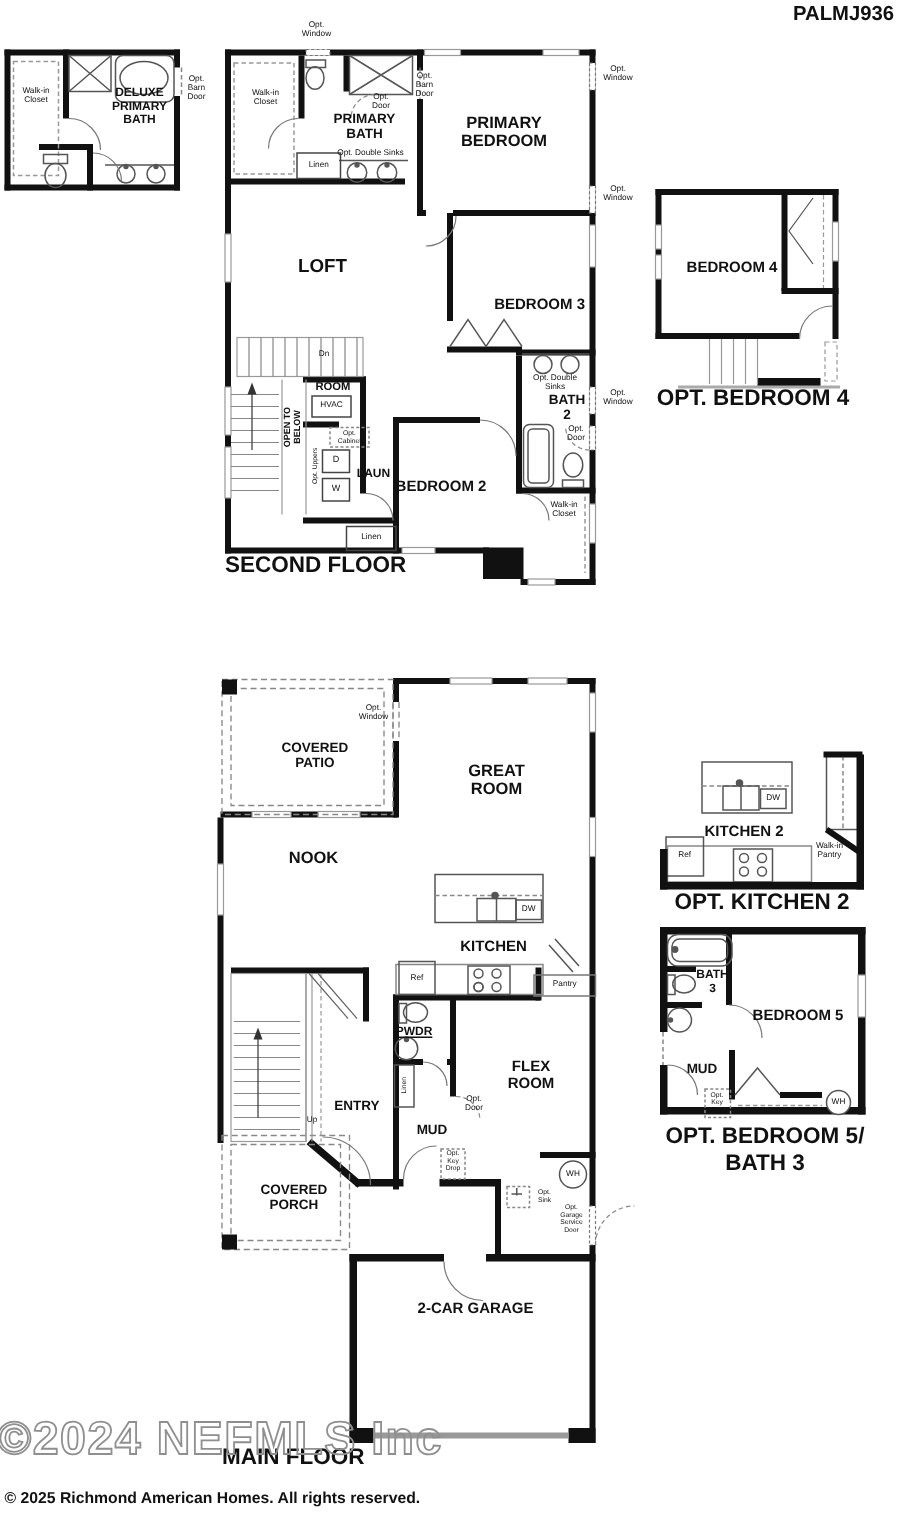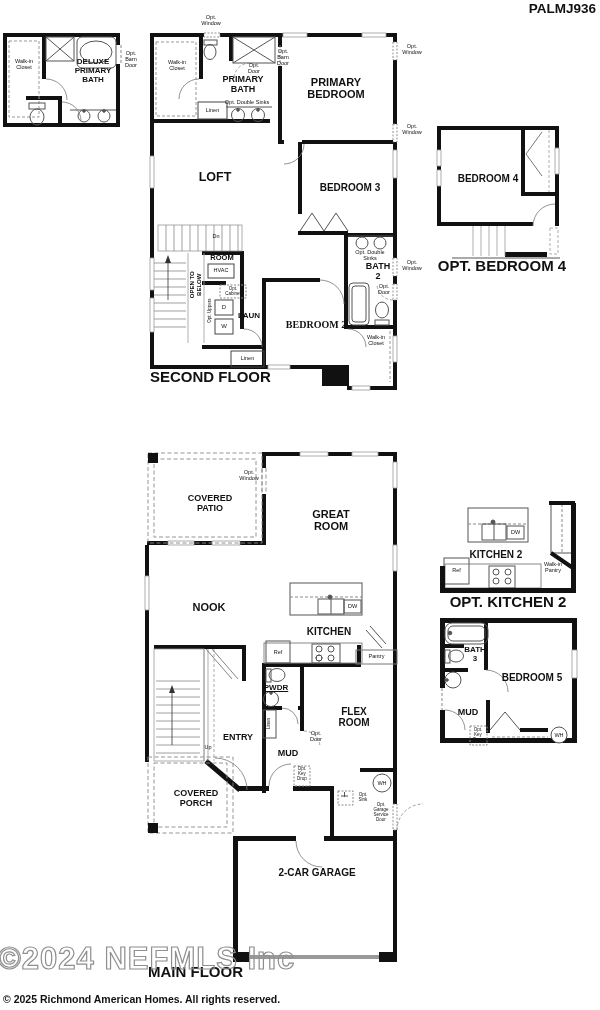--- a/index.html
+++ b/index.html
@@ -333,32 +333,32 @@
 <div class="lbl fs5" style="left:271px;top:48px;width:24px;">Opt.
 Barn
 Door</div>
 <div class="lbl fs5 nw" style="left:221px;top:99px;width:52px;">Opt. Double Sinks</div>
 <div class="lbl fs5" style="left:198px;top:107px;width:29px;">Linen</div>
 <div class="lbl fs11 b" style="left:296px;top:76px;width:80px;">PRIMARY
 BEDROOM</div>
 <div class="lbl fs5" style="left:399px;top:43px;width:26px;">Opt.
 Window</div>
 <div class="lbl fs12 b" style="left:190px;top:170px;width:50px;">LOFT</div>
-<div class="lbl fs10 b nw" style="left:310px;top:182px;width:80px;">BEDROOM 3</div>
+<div class="lbl fs10 b nw" style="left:310px;top:198px;width:80px;text-align:right;">BEDROOM 3</div>
 <div class="lbl fs5" style="left:399px;top:123px;width:26px;">Opt.
 Window</div>
 <div class="lbl fs5" style="left:349px;top:249px;width:42px;">Opt. Double
 Sinks</div>
 <div class="lbl fs9 b" style="left:361px;top:261px;width:34px;">BATH
 2</div>
 <div class="lbl fs5" style="left:399px;top:259px;width:26px;">Opt.
 Window</div>
 <div class="lbl fs5" style="left:372px;top:283px;width:24px;">Opt.
 Door</div>
-<div class="lbl fs10 b nw" style="left:276px;top:319px;width:80px;font-family:Liberation Serif, serif;">BEDROOM 2</div>
+<div class="lbl fs10 b nw" style="left:254px;top:319px;width:80px;">BEDROOM 2</div>
 <div class="lbl fs5" style="left:356px;top:334px;width:40px;">Walk-in
 Closet</div>
 <div class="lbl fs7 b" style="left:204px;top:254px;width:36px;">ROOM</div>
 <div class="lbl fs5" style="left:209px;top:267px;width:24px;">HVAC</div>
 <div class="lbl fs4" style="left:220px;top:286px;width:26px;">Opt.
 Cabinet</div>
 <div class="lbl fs4 rot nw" style="left:184px;top:308px;width:52px;">Opt. Uppers</div>
 <div class="lbl fs6" style="left:215px;top:304px;width:18px;">D</div>
 <div class="lbl fs6" style="left:215px;top:323px;width:18px;">W</div>
 <div class="lbl fs8 b" style="left:233px;top:312px;width:32px;">LAUN</div>
@@ -370,21 +370,21 @@
 
 <div class="lbl fs10 b nw" style="left:448px;top:173px;width:80px;">BEDROOM 4</div>
 <div class="lbl cap nw" style="left:432px;top:258px;width:140px;">OPT. BEDROOM 4</div>
 
 <div class="lbl fs9 b" style="left:179px;top:493px;width:62px;">COVERED
 PATIO</div>
 <div class="lbl fs5" style="left:234px;top:469px;width:30px;">Opt.
 Window</div>
 <div class="lbl fs11 b" style="left:301px;top:508px;width:60px;">GREAT
 ROOM</div>
-<div class="lbl fs11 b" style="left:185px;top:601px;width:48px;text-align:center;">NOOK</div>
+<div class="lbl fs11 b" style="left:185px;top:566px;width:48px;text-align:center;">NOOK</div>
 <div class="lbl fs10 b" style="left:305px;top:626px;width:48px;">KITCHEN</div>
 <div class="lbl fs5" style="left:344px;top:603px;width:17px;">DW</div>
 <div class="lbl fs5" style="left:266px;top:649px;width:24px;">Ref</div>
 <div class="lbl fs5" style="left:356px;top:653px;width:41px;">Pantry</div>
 <div class="lbl fs8 b" style="left:258px;top:684px;width:36px;text-decoration:underline;">PWDR</div>
 <div class="lbl fs4 rot nw" style="left:252px;top:721px;width:34px;">Linen</div>
 <div class="lbl fs9 b" style="left:220px;top:732px;width:36px;">ENTRY</div>
 <div class="lbl fs5" style="left:198px;top:744px;width:20px;">Up</div>
 <div class="lbl fs9 b" style="left:270px;top:748px;width:36px;">MUD</div>
 <div class="lbl fs5" style="left:304px;top:730px;width:24px;">Opt.
@@ -414,17 +414,19 @@
 <div class="lbl cap nw" style="left:438px;top:594px;width:140px;">OPT. KITCHEN 2</div>
 
 <div class="lbl fs8 b" style="left:461px;top:646px;width:28px;">BATH
 3</div>
 <div class="lbl fs10 b nw" style="left:492px;top:672px;width:80px;">BEDROOM 5</div>
 <div class="lbl fs9 b" style="left:450px;top:707px;width:36px;">MUD</div>
 <div class="lbl fs4" style="left:468px;top:727px;width:20px;">Opt.
 Key
 Drop</div>
 <div class="lbl fs5" style="left:550px;top:732px;width:18px;">WH</div>
+<div class="lbl cap" style="left:435px;top:749px;width:150px;line-height:1.18;">OPT. BEDROOM 5/
+BATH 3</div>
 
 <div id="watermark">©2024 NEFMLS Inc</div>
 <div id="copyright">© 2025 Richmond American Homes. All rights reserved.</div>
 
 </div>
 
 </body></html>

